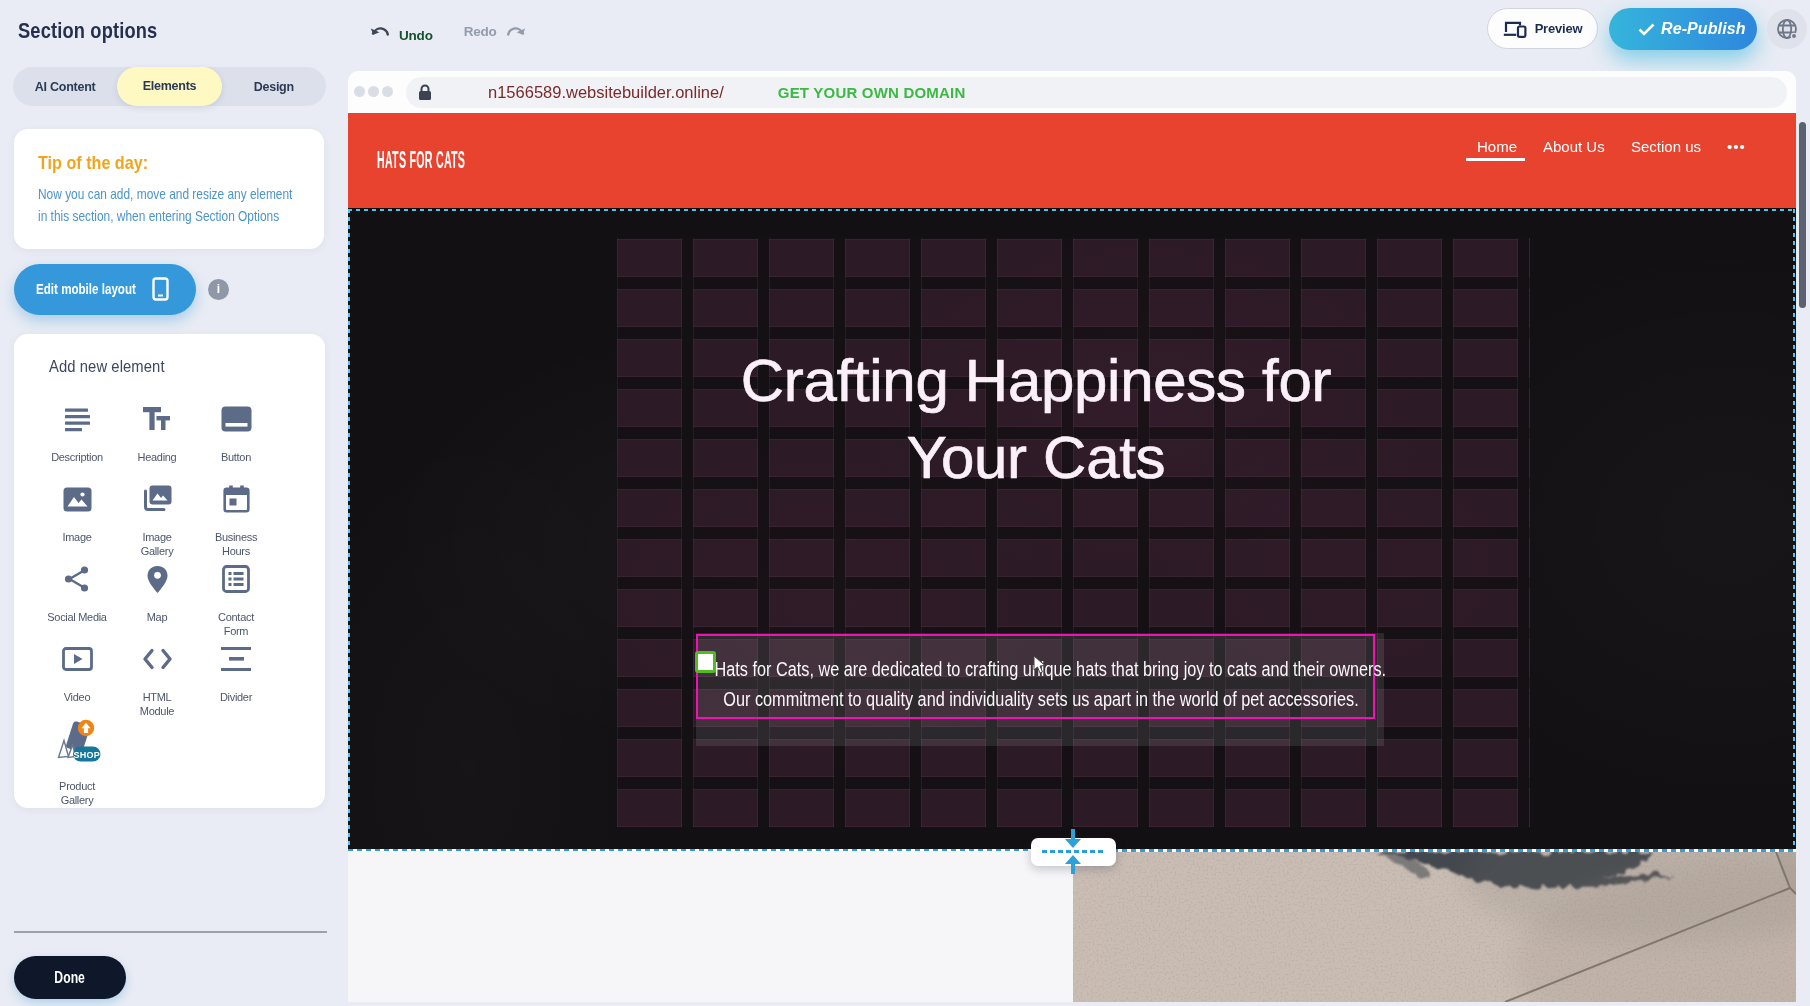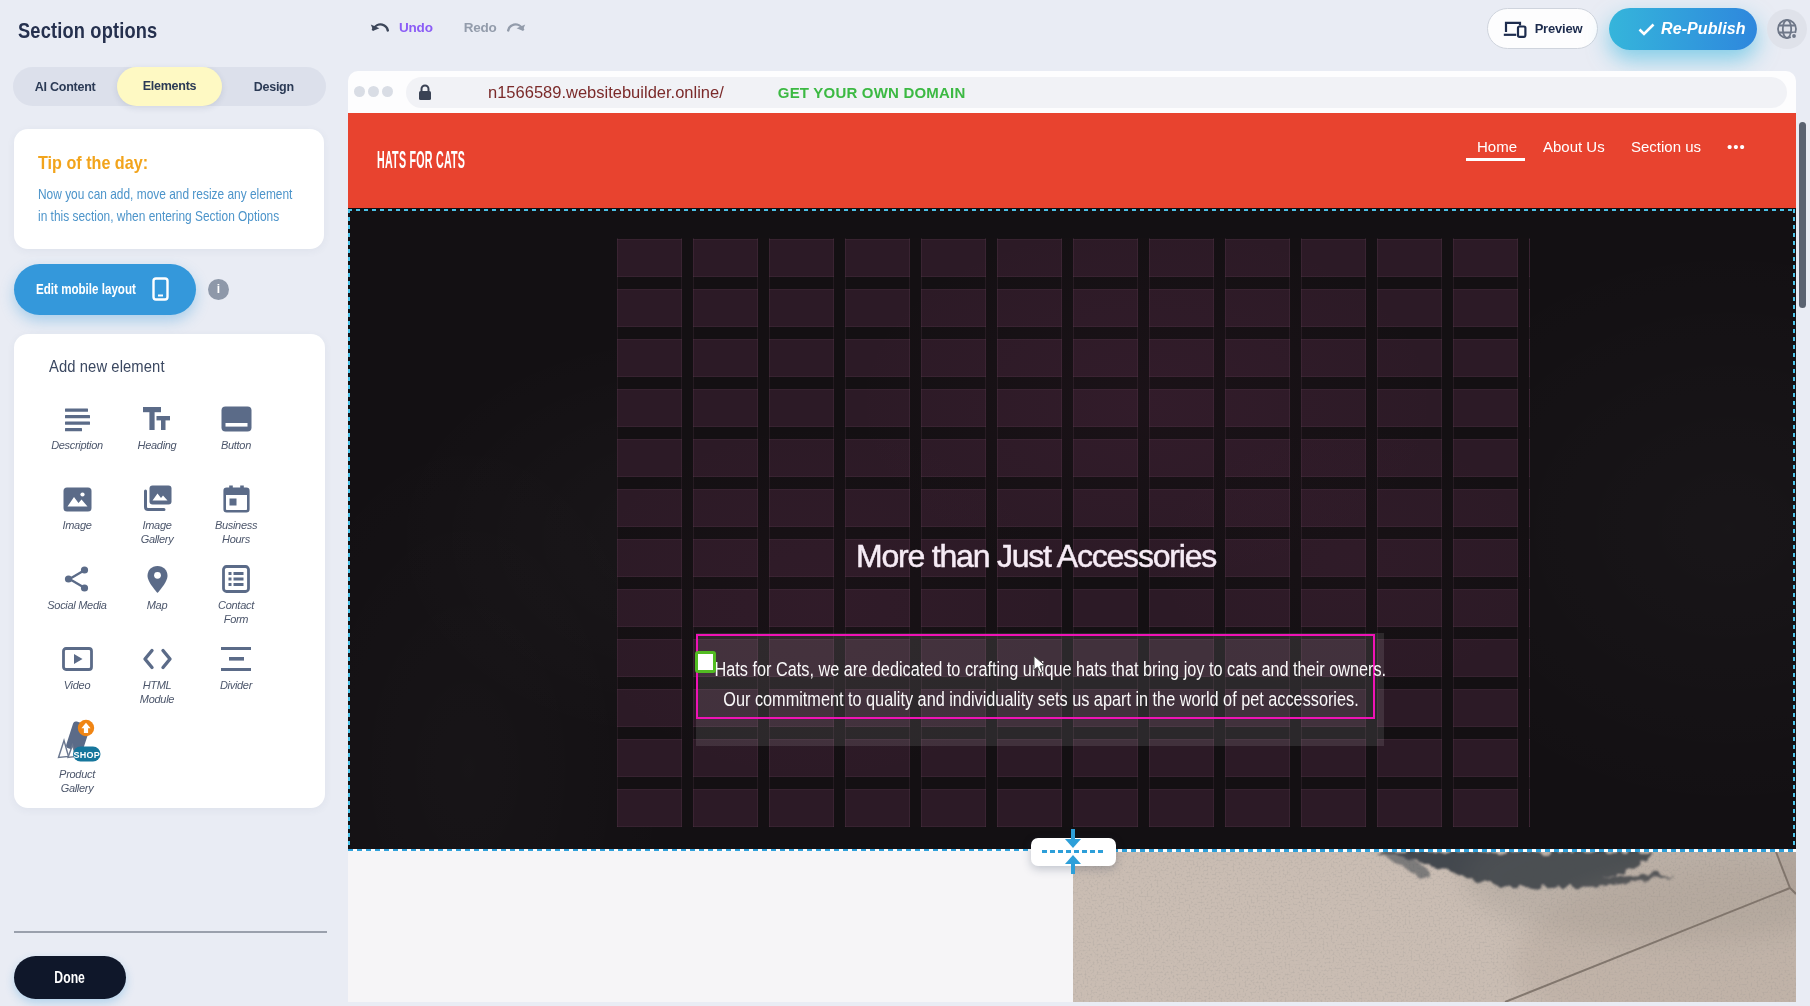--- a/index.html
+++ b/index.html
@@ -3,21 +3,21 @@
 <meta charset="utf-8">
 <style>
   * { margin:0; padding:0; box-sizing:border-box; }
   html,body { width:1810px; height:1006px; overflow:hidden; }
   body { font-family:"Liberation Sans", sans-serif; background:#e9ecf4; position:relative; }
   .abs { position:absolute; }
 
   
   .sec-title { left:18px; top:18px; font-size:22px; font-weight:700; color:#25304e; letter-spacing:0.2px; transform:scaleX(0.83); transform-origin:0 0; }
   .undo-grp { left:370px; top:20px; display:flex; align-items:center; }
-  .undo-txt { font-size:13.5px; font-weight:700; color:#8b5cf6; margin-left:9px; letter-spacing:-0.2px; }
+  .undo-txt { font-size:13.5px; font-weight:700; color:#14532d; margin-left:9px; letter-spacing:-0.2px;margin-top:8px; }
   .redo-txt { font-size:13.5px; font-weight:700; color:#939cab; margin-left:31px; margin-right:9px; letter-spacing:-0.2px; }
   .btn-preview { left:1487px; top:8px; width:111px; height:41px; background:#fdfdfe; border:1px solid #cfd4dd; border-radius:21px; display:flex; align-items:center; justify-content:center; gap:8px; }
   .btn-preview span { font-size:13px; font-weight:700; color:#1d2c4e; letter-spacing:-0.2px; }
   .btn-pub { left:1609px; top:8px; width:148px; height:42px; border-radius:22px; background:linear-gradient(90deg,#35b5db,#2e87dd); display:flex; align-items:center; justify-content:flex-start; padding-left:29px; gap:6px; box-shadow:0 10px 22px rgba(46,180,222,0.55);font-style:italic; }
   .btn-pub span { font-size:16px; font-weight:700; color:#fff; letter-spacing:0.1px; }
   .globe { left:1767px; top:9px; width:40px; height:40px; border-radius:50%; background:#dfe2ea; display:flex; align-items:center; justify-content:center; }
 
   
   .tabs { left:13px; top:67px; width:313px; height:39px; background:#dce0eb; border-radius:20px; display:flex; align-items:center; }
   .tab { flex:1; text-align:center; font-size:12.5px; font-weight:700; color:#2b3a55; letter-spacing:-0.25px; }
@@ -25,21 +25,21 @@
   .tipcard { left:14px; top:129px; width:310px; height:120px; background:#fff; border-radius:14px; box-shadow:0 2px 8px rgba(50,70,110,0.06); }
   .tiptitle { left:38px; top:152px; font-size:19px; font-weight:700; color:#f2a41c; transform:scaleX(0.85); transform-origin:0 0; }
   .tipbody { left:38px; top:184px; width:300px; font-size:14.2px; line-height:21.5px; color:#4c94ca; white-space:nowrap; transform:scaleX(0.84); transform-origin:0 0; }
   .editmob { left:14px; top:264px; width:182px; height:51px; border-radius:26px; background:#3498db; display:flex; align-items:center; box-shadow:0 6px 14px rgba(52,152,219,0.35); }
   .editmob span { position:absolute; left:22px; top:17px; color:#fff; font-size:14.5px; font-weight:700; transform:scaleX(0.8); transform-origin:0 0; display:inline-block; white-space:nowrap; }
   .info-i { left:208px; top:279px; width:21px; height:21px; border-radius:50%; background:#8e98a9; color:#fff; font-size:12px; font-weight:700; text-align:center; line-height:21px; font-family:"Liberation Sans",sans-serif; }
   .addcard { left:14px; top:334px; width:311px; height:474px; background:#fff; border-radius:14px; box-shadow:0 2px 8px rgba(50,70,110,0.06); }
   .addtitle { left:49px; top:357px; font-size:17px; color:#3b4861; font-weight:400; letter-spacing:0.1px; transform:scaleX(0.87); transform-origin:0 0; }
   .el { position:absolute; width:80px; text-align:center; }
   .el .ic { height:32px; display:flex; align-items:center; justify-content:center; }
-  .el .lb { margin-top:4px; font-size:11px; line-height:13.5px; color:#4c566b; letter-spacing:-0.3px;font-style:italic; }
+  .el .lb { margin-top:16px; font-size:11px; line-height:13.5px; color:#4c566b; letter-spacing:-0.3px; }
   .botline { left:14px; top:931px; width:313px; height:2px; background:#9aa0ac; }
   .btn-done { left:14px; top:956px; width:112px; height:43px; border-radius:22px; background:#0f172a; color:#fff; font-size:16.5px; font-weight:700; text-align:center; line-height:43px; box-shadow:0 4px 10px rgba(52,152,219,0.3); }
 
   
   .chrome { left:348px; top:71px; width:1448px; height:42px; background:#fdfdfe; border-radius:10px 10px 0 0; }
   .dot { width:11px; height:11px; border-radius:50%; background:#d9dde5; top:86px; }
   .urlpill { left:406px; top:77px; width:1381px; height:31px; background:#f1f2f6; border-radius:16px; display:flex; align-items:center;gap:48px; }
   .urltxt { font-size:16.5px; color:#7b2a2a; margin-left:8px; }
   .urlgreen { font-size:15px; font-weight:700; color:#3cb943; margin-left:6px; letter-spacing:0.2px; }
 
@@ -310,21 +310,21 @@
   <div class="abs hero">
     <div style="position:absolute; inset:0; background:
       radial-gradient(420px 300px at 330px 330px, rgba(255,255,255,0.028), transparent 70%),
       radial-gradient(500px 420px at 1380px 320px, rgba(255,255,255,0.022), transparent 70%),
       radial-gradient(300px 500px at 120px 560px, rgba(255,255,255,0.018), transparent 70%);"></div>
     <div class="grid"></div>
     <div style="position:absolute; left:269px; top:30px; width:913px; height:589px; background:
       radial-gradient(420px 260px at 58% 28%, rgba(160,60,120,0.05), transparent 70%),
       radial-gradient(350px 260px at 22% 62%, rgba(150,60,110,0.04), transparent 70%),
       radial-gradient(280px 200px at 80% 55%, rgba(150,60,110,0.03), transparent 70%);"></div>
-    <div class="herosub">More than Just Accessories</div>
+    <div class="herotitle">Crafting Happiness for<br>Your Cats</div>
     <div class="rowovl"></div>
     <div class="pinkbox"></div>
     <div class="herotext"><span style="display:inline-block;width:23px;"></span>Hats for Cats, we are dedicated to crafting unique hats that bring joy to cats and their owners.<br>Our commitment to quality and individuality sets us apart in the world of pet accessories.</div>
     <div class="greenhandle"></div>
   </div>
 
   <div class="abs dash-h" style="left:348px; top:209px; width:1448px;"></div>
   <div class="abs dash-v" style="left:348px; top:209px; height:641px;"></div>
   <div class="abs dash-v" style="left:1793px; top:209px; height:641px;"></div>
   <div class="abs dash-bot" style="left:348px; top:849px; width:1448px;"></div>

